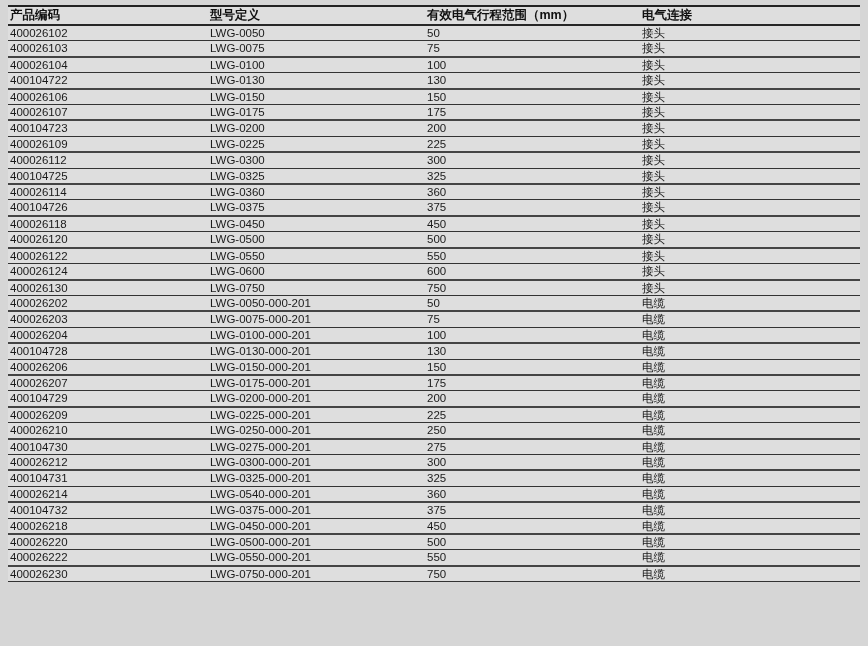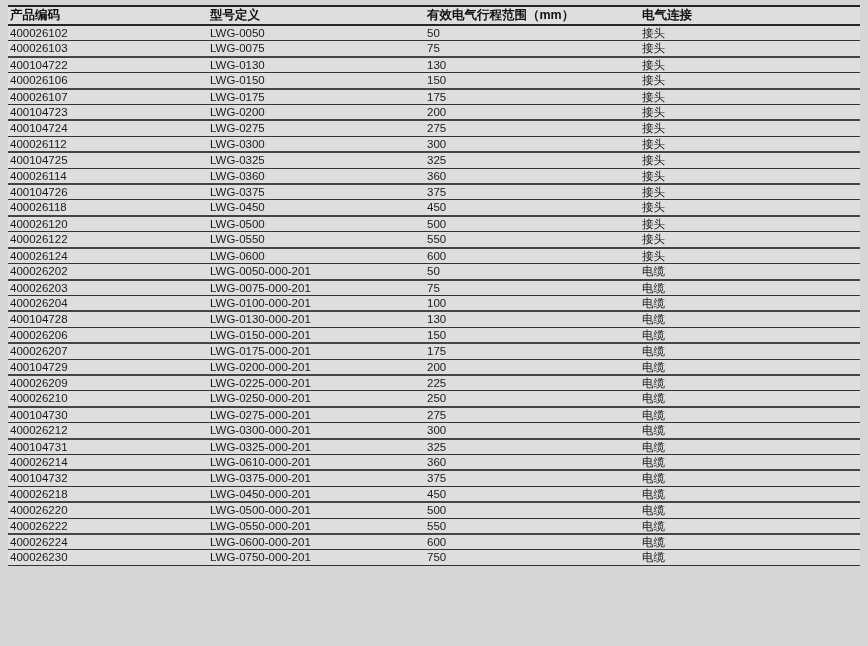--- a/index.html
+++ b/index.html
@@ -83,20 +83,26 @@
           <td>50</td>
           <td>接头</td>
         </tr>
         <tr>
           <td>400026103</td>
           <td>LWG-0075</td>
           <td>75</td>
           <td>接头</td>
         </tr>
         <tr>
+          <td>400026104</td>
+          <td>LWG-0100</td>
+          <td>100</td>
+          <td>接头</td>
+        </tr>
+        <tr>
           <td>400104722</td>
           <td>LWG-0130</td>
           <td>130</td>
           <td>接头</td>
         </tr>
         <tr>
           <td>400026106</td>
           <td>LWG-0150</td>
           <td>150</td>
           <td>接头</td>
@@ -107,23 +113,23 @@
           <td>175</td>
           <td>接头</td>
         </tr>
         <tr>
           <td>400104723</td>
           <td>LWG-0200</td>
           <td>200</td>
           <td>接头</td>
         </tr>
         <tr>
-          <td>400104724</td>
-          <td>LWG-0275</td>
-          <td>275</td>
+          <td>400026109</td>
+          <td>LWG-0225</td>
+          <td>225</td>
           <td>接头</td>
         </tr>
         <tr>
           <td>400026112</td>
           <td>LWG-0300</td>
           <td>300</td>
           <td>接头</td>
         </tr>
         <tr>
           <td>400104725</td>
@@ -161,20 +167,26 @@
           <td>550</td>
           <td>接头</td>
         </tr>
         <tr>
           <td>400026124</td>
           <td>LWG-0600</td>
           <td>600</td>
           <td>接头</td>
         </tr>
         <tr>
+          <td>400026130</td>
+          <td>LWG-0750</td>
+          <td>750</td>
+          <td>接头</td>
+        </tr>
+        <tr>
           <td>400026202</td>
           <td>LWG-0050-000-201</td>
           <td>50</td>
           <td>电缆</td>
         </tr>
         <tr>
           <td>400026203</td>
           <td>LWG-0075-000-201</td>
           <td>75</td>
           <td>电缆</td>
@@ -234,21 +246,21 @@
           <td>电缆</td>
         </tr>
         <tr>
           <td>400104731</td>
           <td>LWG-0325-000-201</td>
           <td>325</td>
           <td>电缆</td>
         </tr>
         <tr>
           <td>400026214</td>
-          <td>LWG-0610-000-201</td>
+          <td>LWG-0540-000-201</td>
           <td>360</td>
           <td>电缆</td>
         </tr>
         <tr>
           <td>400104732</td>
           <td>LWG-0375-000-201</td>
           <td>375</td>
           <td>电缆</td>
         </tr>
         <tr>
@@ -260,26 +272,20 @@
         <tr>
           <td>400026220</td>
           <td>LWG-0500-000-201</td>
           <td>500</td>
           <td>电缆</td>
         </tr>
         <tr>
           <td>400026222</td>
           <td>LWG-0550-000-201</td>
           <td>550</td>
-          <td>电缆</td>
-        </tr>
-        <tr>
-          <td>400026224</td>
-          <td>LWG-0600-000-201</td>
-          <td>600</td>
           <td>电缆</td>
         </tr>
         <tr>
           <td>400026230</td>
           <td>LWG-0750-000-201</td>
           <td>750</td>
           <td>电缆</td>
         </tr>
       </tbody>
   </table>

